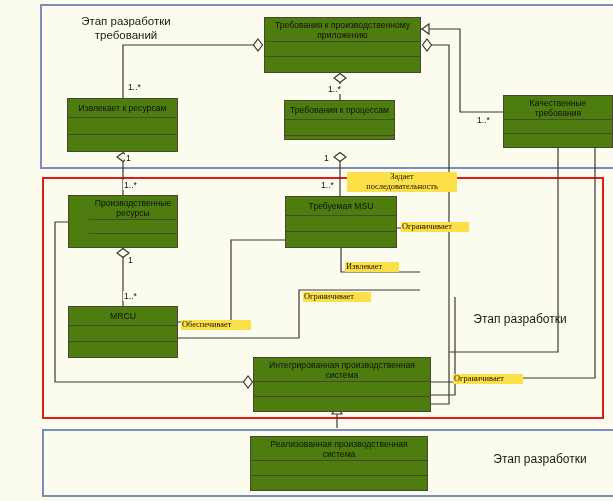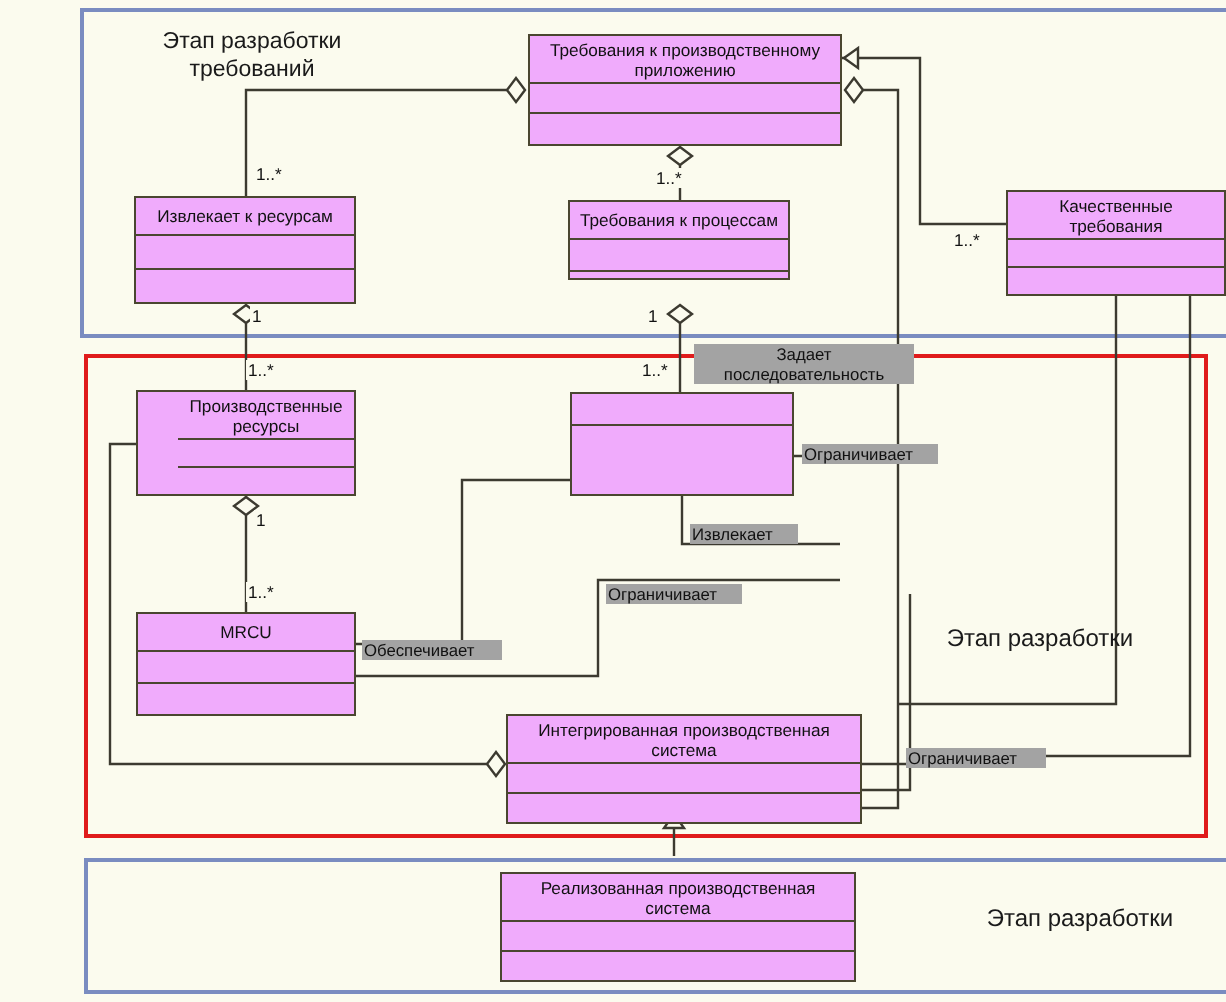--- a/index.html
+++ b/index.html
@@ -20,21 +20,21 @@
     text-align:center;
     line-height:1.25;
     white-space:pre-line;
     z-index:4;
   }
 
   .umlbox{
     position:absolute;
     box-sizing:border-box;
     border:1px solid #4a4630;
-    background:#f0abfc;
+    background:#4d7c0f;
     z-index:5;
   }
   .umlbox .name{
     box-sizing:border-box;
     width:100%;
     border-bottom:1px solid #4a4630;
     text-align:center;
     font-size:8.6px;
     color:#111;
     line-height:1.22;
@@ -51,25 +51,26 @@
   }
   .umlbox .ops{
     box-sizing:border-box;
     width:100%;
   }
 
   .edge-label{
     position:absolute;
     font-size:8.4px;
     color:#111;
-    background:#a3a3a3;
+    background:#fde047;
     padding:0 1px;
     white-space:pre-line;
     line-height:1.2;
     z-index:6;
+    font-family:Liberation Serif, serif;
   }
   .mult{
     position:absolute;
     font-size:8.6px;
     color:#111;
     background:#fbfbee;
     padding:0 1px;
     z-index:6;
   }
 </style>
@@ -169,20 +170,21 @@
   </div>
 
   <div class="umlbox" style="left:33px;top:195px;width:110px;height:53px;padding-left:20px;">
     <div class="name" style="height:24px;">Производственные
 ресурсы</div>
     <div class="attrs" style="height:14px;"></div>
     <div class="ops" style="height:13px;"></div>
   </div>
 
   <div class="umlbox" style="left:250px;top:196px;width:112px;height:52px;">
+    <div class="name" style="height:19px;">Требуемая MSU</div>
     <div class="attrs" style="height:16px;"></div>
     <div class="ops" style="height:15px;"></div>
   </div>
 
 
   <div class="umlbox" style="left:33px;top:306px;width:110px;height:52px;">
     <div class="name" style="height:19px;">MRCU</div>
     <div class="attrs" style="height:16px;"></div>
     <div class="ops" style="height:15px;"></div>
   </div>

